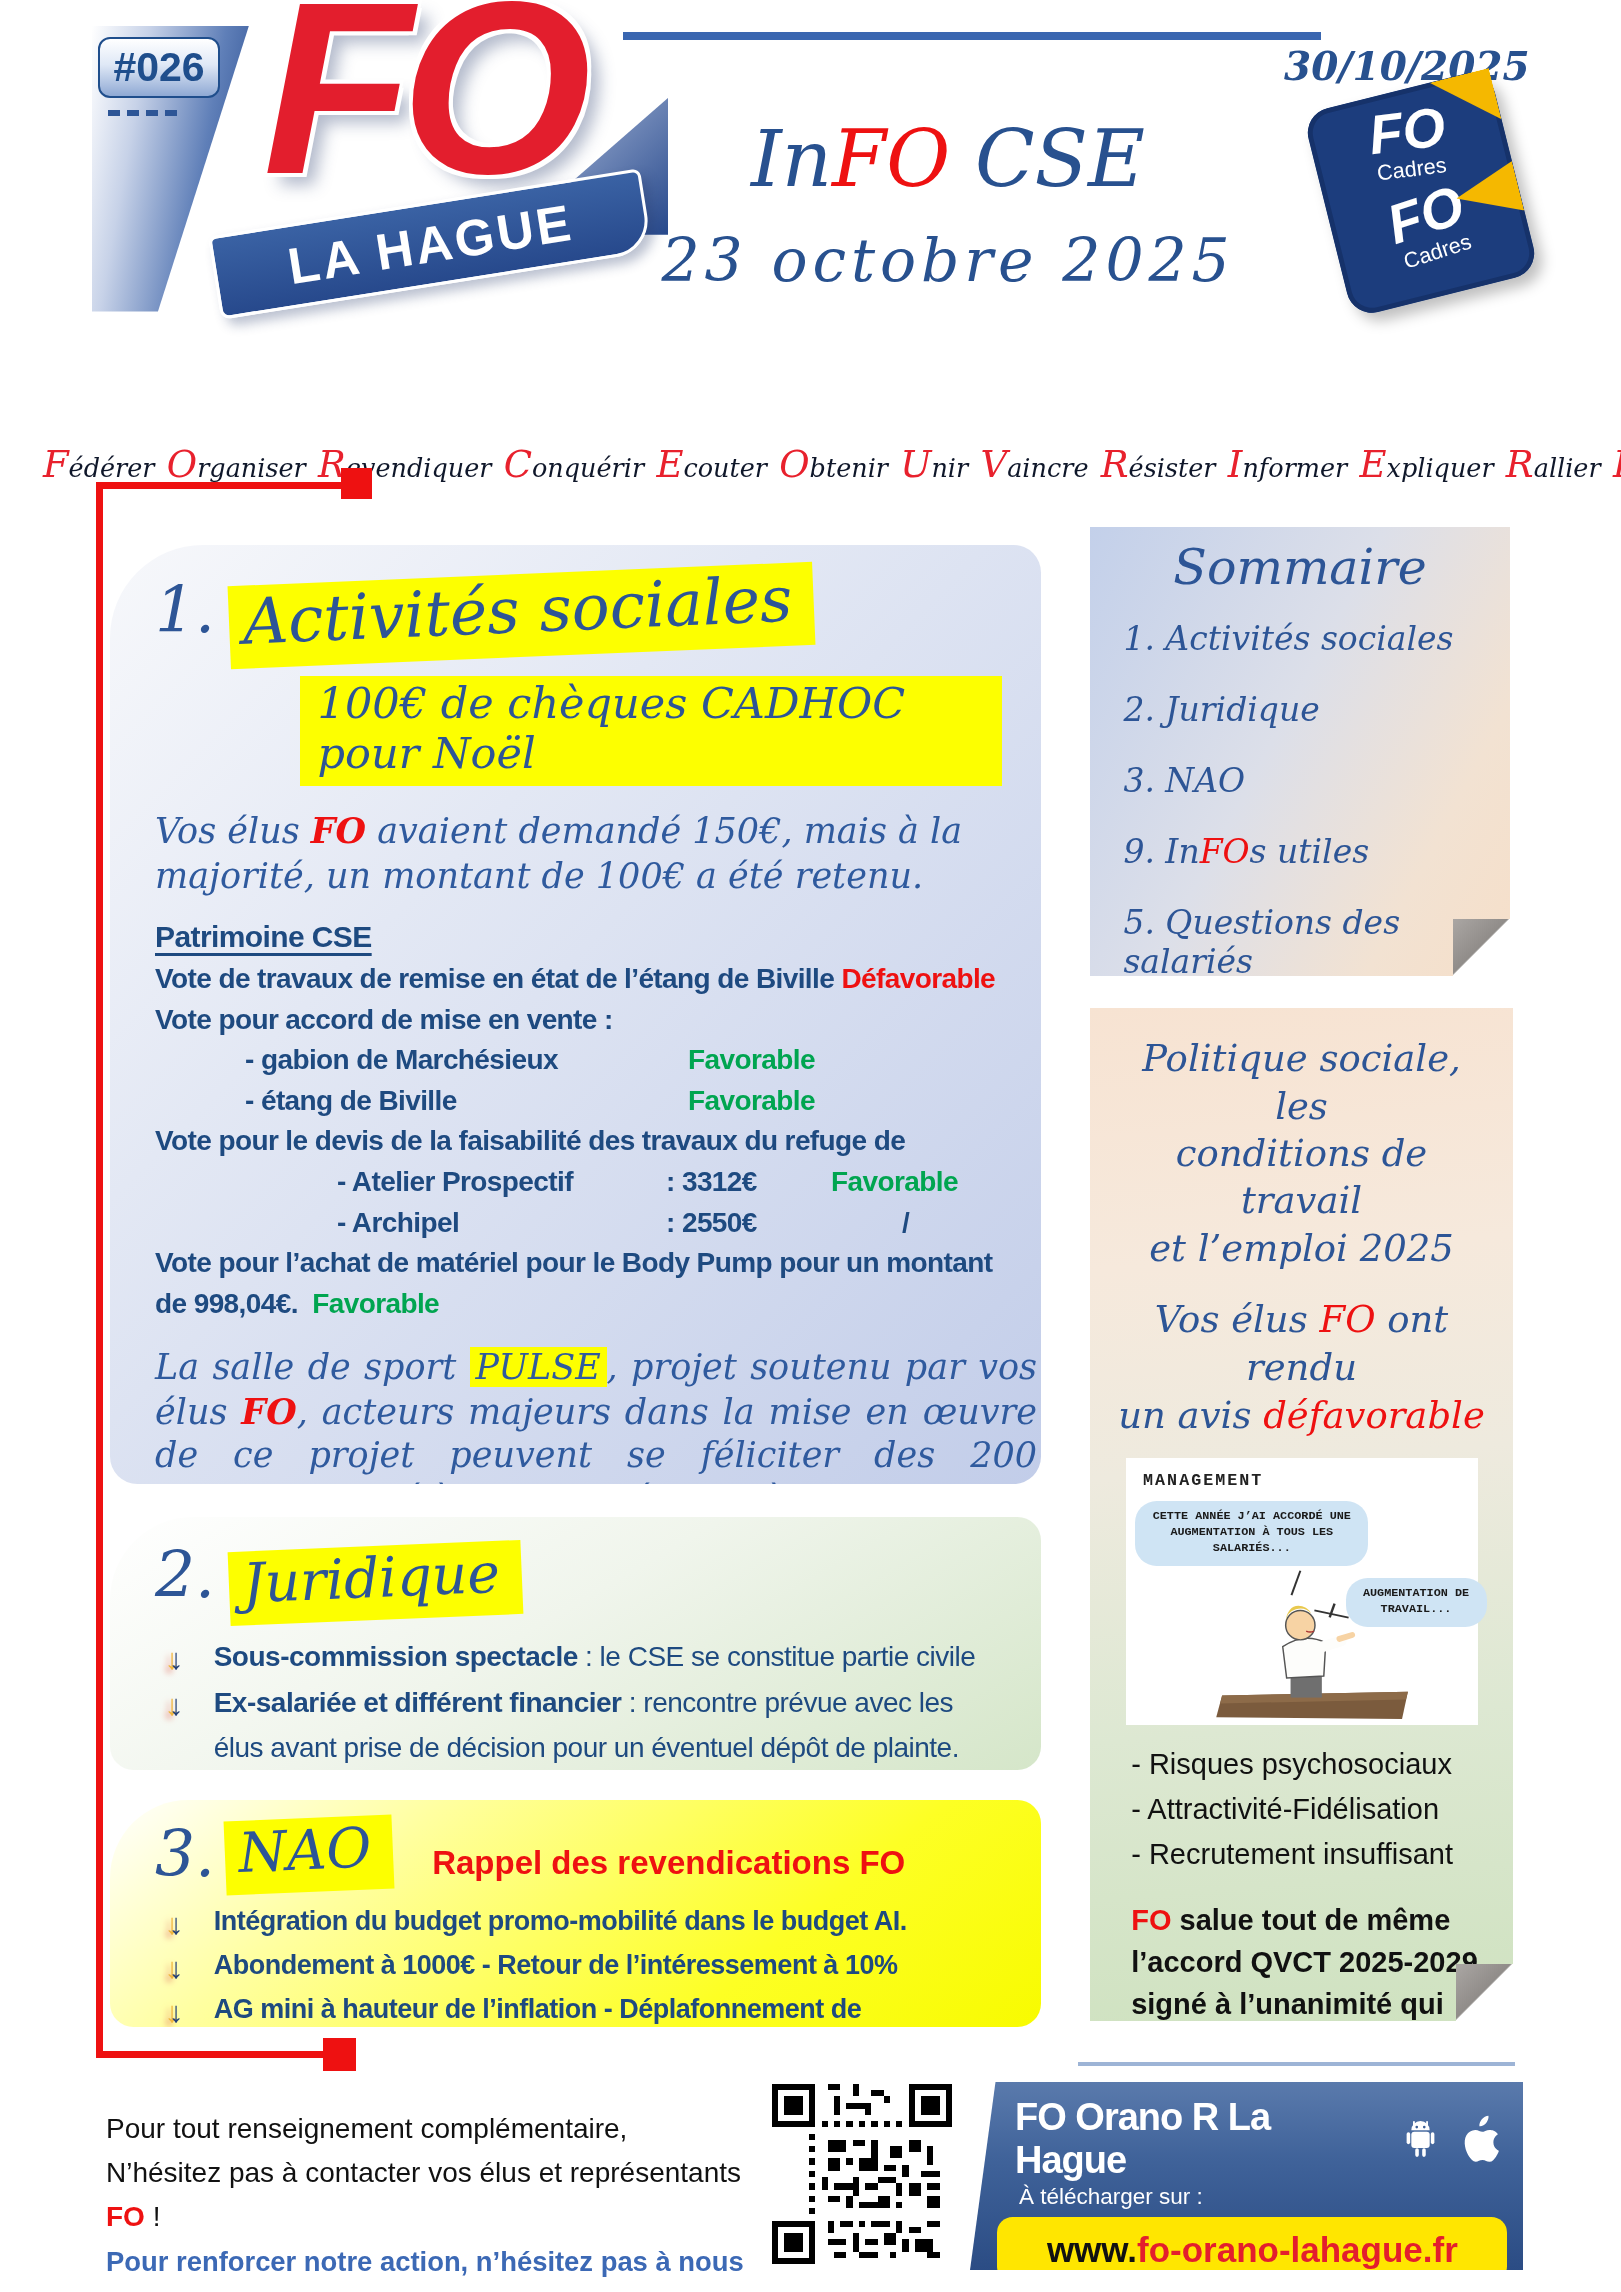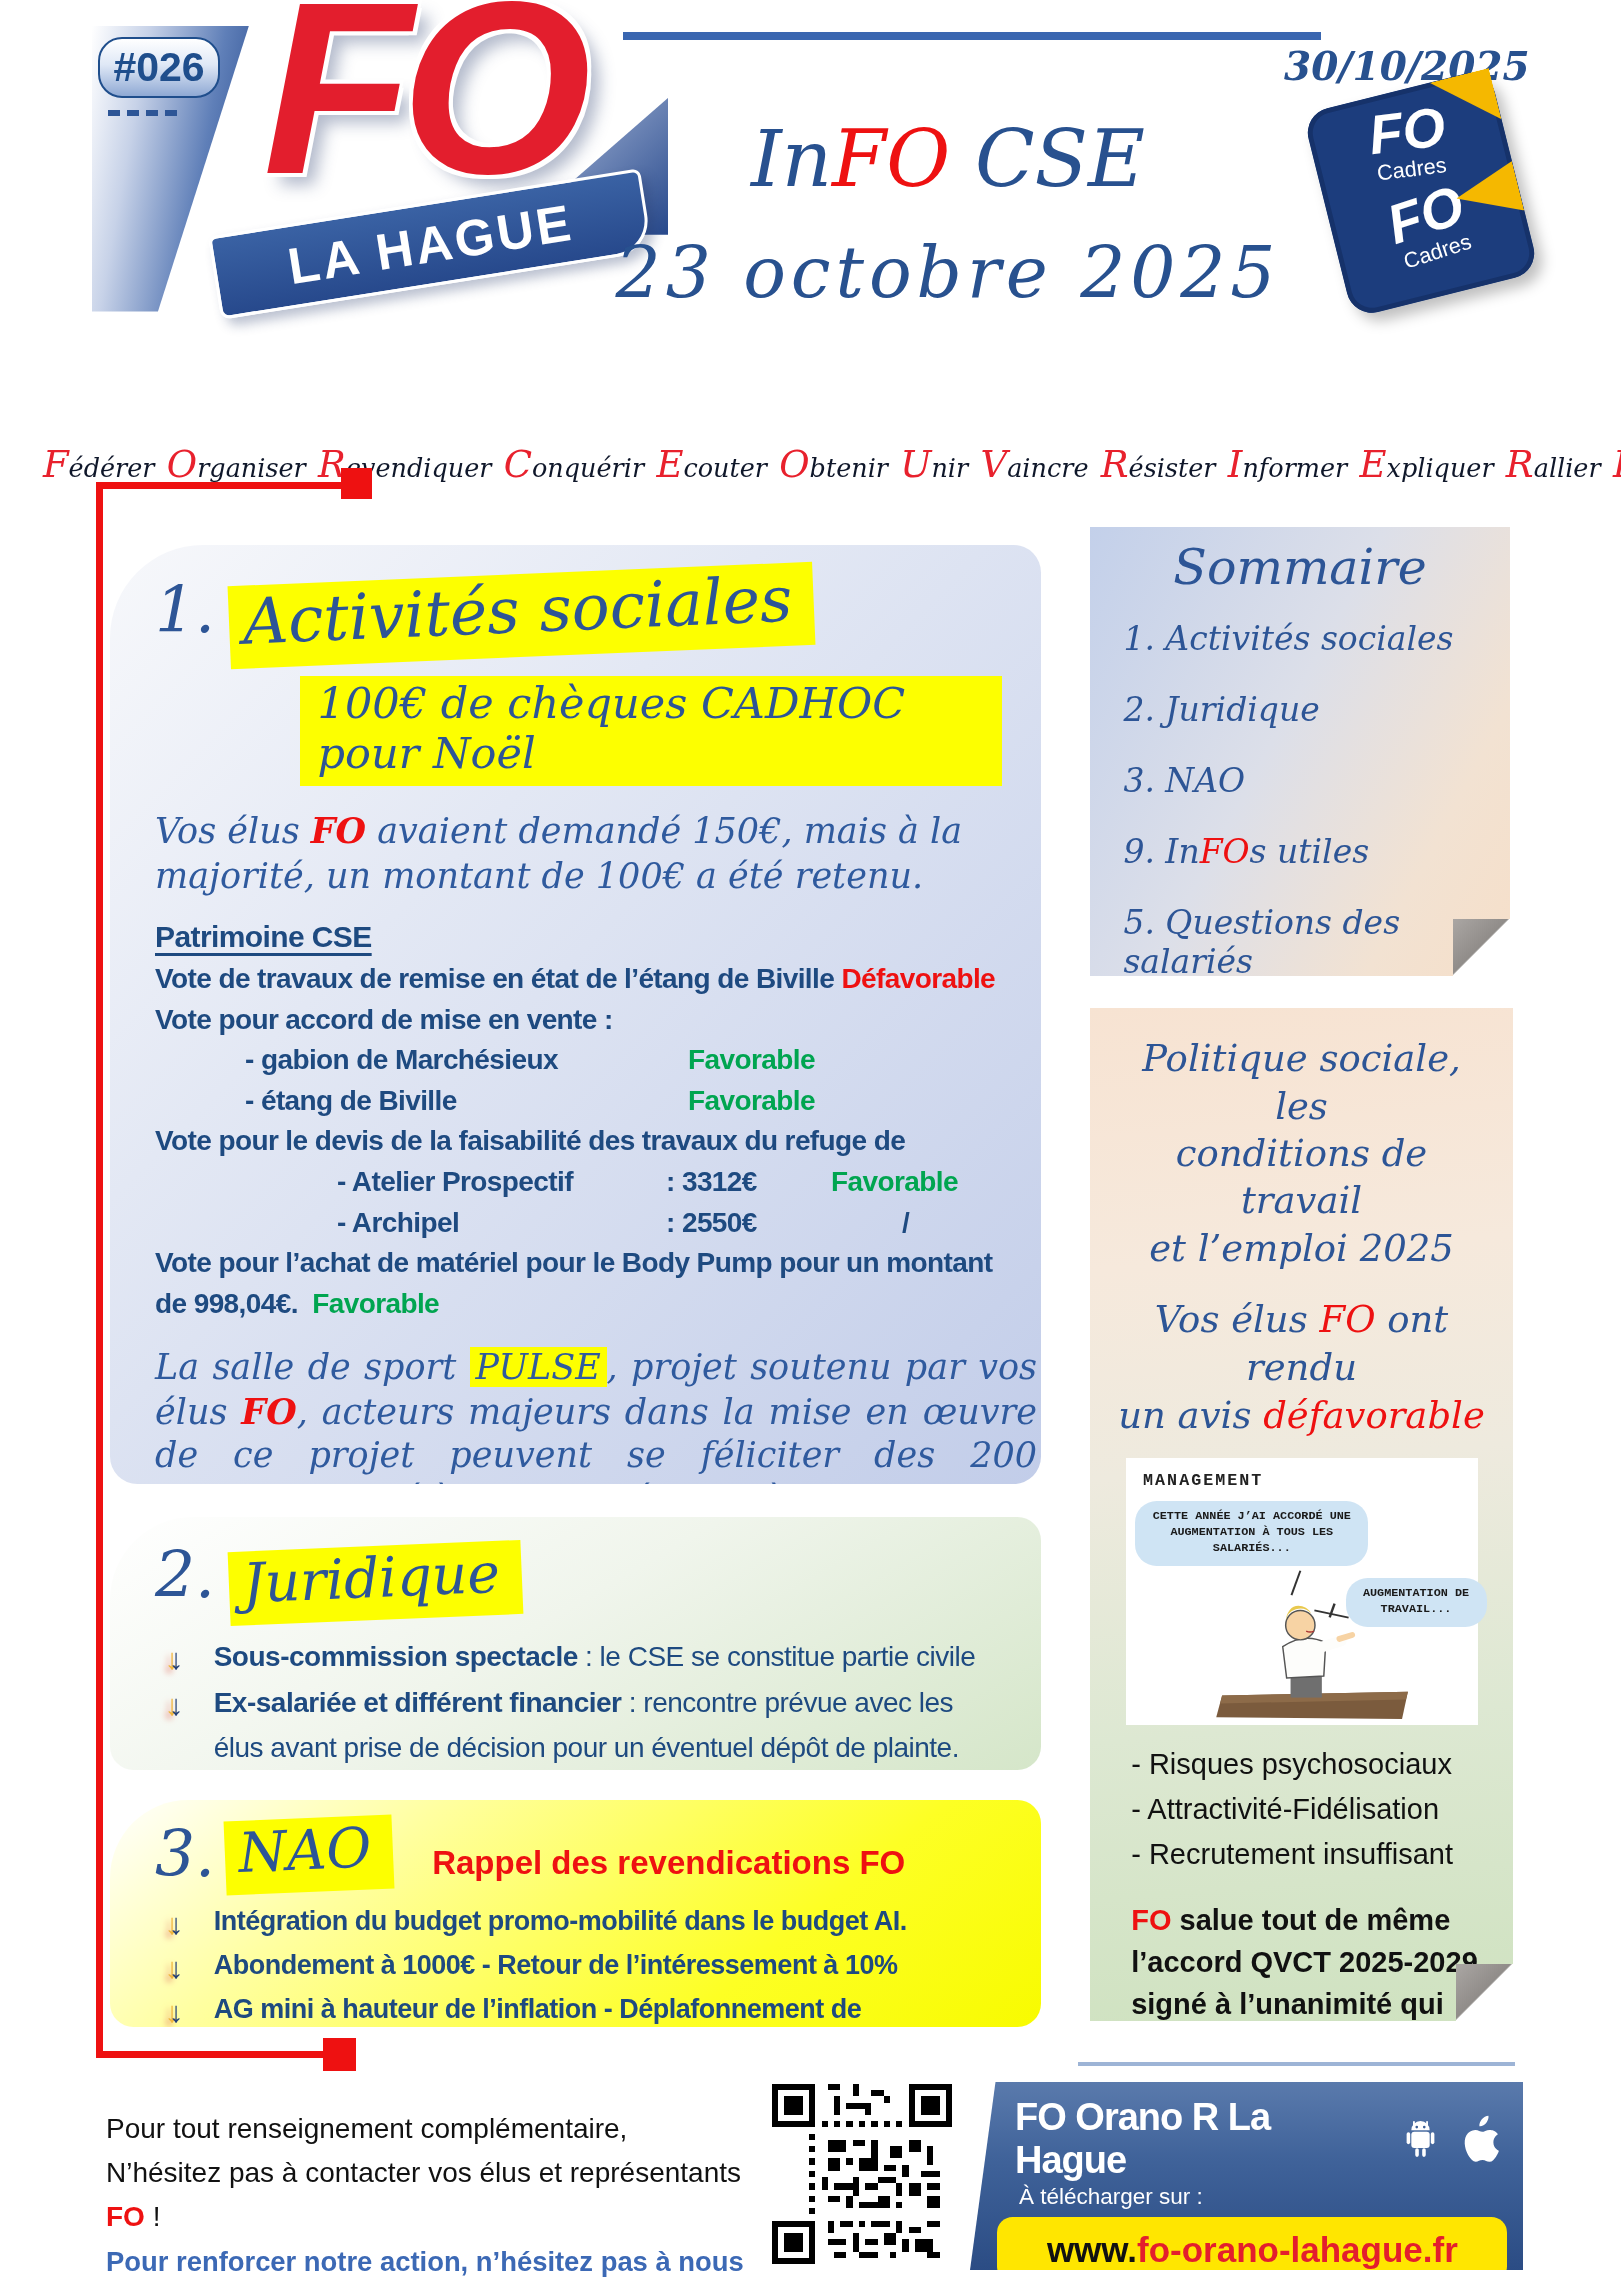--- a/index.html
+++ b/index.html
@@ -6,42 +6,42 @@
   .page{position:relative;width:1621px;height:2293px;background:#ffffff;overflow:hidden;
         font-family:"Liberation Sans",sans-serif;}
   .page *{box-sizing:border-box;}
   .script{font-family:"DejaVu Serif",serif;font-style:italic;}
 
   
   .ribbon{position:absolute;left:92px;top:25.5px;width:157px;height:286px;
     background:linear-gradient(100deg,#ffffff 0%,#c7d2e8 28%,#5f7fb8 65%,#23468a 100%);
     clip-path:polygon(0 0,100% 0,42% 100%,0 100%);}
   .issue-badge{position:absolute;left:98px;top:37px;width:122px;height:61px;
-    border:2.9px solid #1f4e8c;border-radius:24px;
+    border:2.9px solid #1f4e8c;border-radius:12px;
     background:linear-gradient(180deg,#ffffff 0%,#dfe8f6 45%,#8fa9d4 100%);
     color:#1f4e8c;font-size:41px;font-weight:700;display:flex;align-items:center;justify-content:center;}
   .badge-dashes{position:absolute;left:108px;top:110px;width:69px;border-top:6.9px dashed #2d5596;}
 
   .fo-logo{position:absolute;left:208px;top:7.8px;width:470px;height:294px;}
   .fo-fold{position:absolute;right:9.8px;top:90px;width:157px;height:137px;
     background:linear-gradient(135deg,#b9c6e2,#27498c);clip-path:polygon(0 100%,100% 0,100% 100%);}
   .fo-text{position:absolute;left:55px;top:-61px;font-size:245px;font-weight:900;font-style:italic;
     color:#e31e2d;letter-spacing:-11.8px;
     text-shadow:3.9px 3.9px 0 #fff,-3.9px -3.9px 0 #fff,3.9px -3.9px 0 #fff,-3.9px 3.9px 0 #fff,11.8px 11.8px 15.7px rgba(40,60,110,.35);}
   .hague{position:absolute;left:3.9px;top:194px;width:437px;height:84px;transform:rotate(-9deg);
     background:linear-gradient(180deg,#3a62a4,#27498c);border:3.9px solid #fff;
     border-radius:7.8px 7.8px 37px 9.8px;box-shadow:5.9px 7.8px 11.8px rgba(30,50,100,.3);
     display:flex;align-items:center;justify-content:center;color:#fff;font-size:51px;font-weight:900;letter-spacing:2.9px;}
 
   .top-rule{position:absolute;left:623px;top:32px;width:698px;height:7.8px;background:#3a66b0;}
   .date{position:absolute;left:1284px;top:43px;width:235px;font-size:39px;font-weight:600;color:#28518f;}
 
   .masthead{position:absolute;left:556px;top:114px;width:784px;text-align:center;color:#28518f;}
   .masthead .l1{font-size:78px;}
-  .masthead .l2{font-size:71px;margin-top:27px;letter-spacing:4.9px;}
+  .masthead .l2{font-size:60px;margin-top:21px;letter-spacing:4.9px;}
   .fo-red{color:#ee1111;}
 
   .cube{position:absolute;left:1325px;top:88px;width:192px;height:210px;transform:rotate(-14deg);}
   .cube-body{position:absolute;inset:0;background:#1c3d7d;border-radius:25.5px;overflow:hidden;
     box-shadow:inset 0 0 0 4.9px #16326a, 5.9px 9.8px 13.7px rgba(0,0,0,.25);}
   .cube-tri1{position:absolute;top:0;right:0;width:61px;height:53px;background:#f5b800;
     clip-path:polygon(0 0,100% 0,100% 100%);}
   .cube-tri2{position:absolute;top:96px;right:0;width:63px;height:51px;background:#f5b800;
     clip-path:polygon(0 45%,100% 0,100% 100%);}
   .cube-face{text-align:center;color:#fff;position:relative;}

